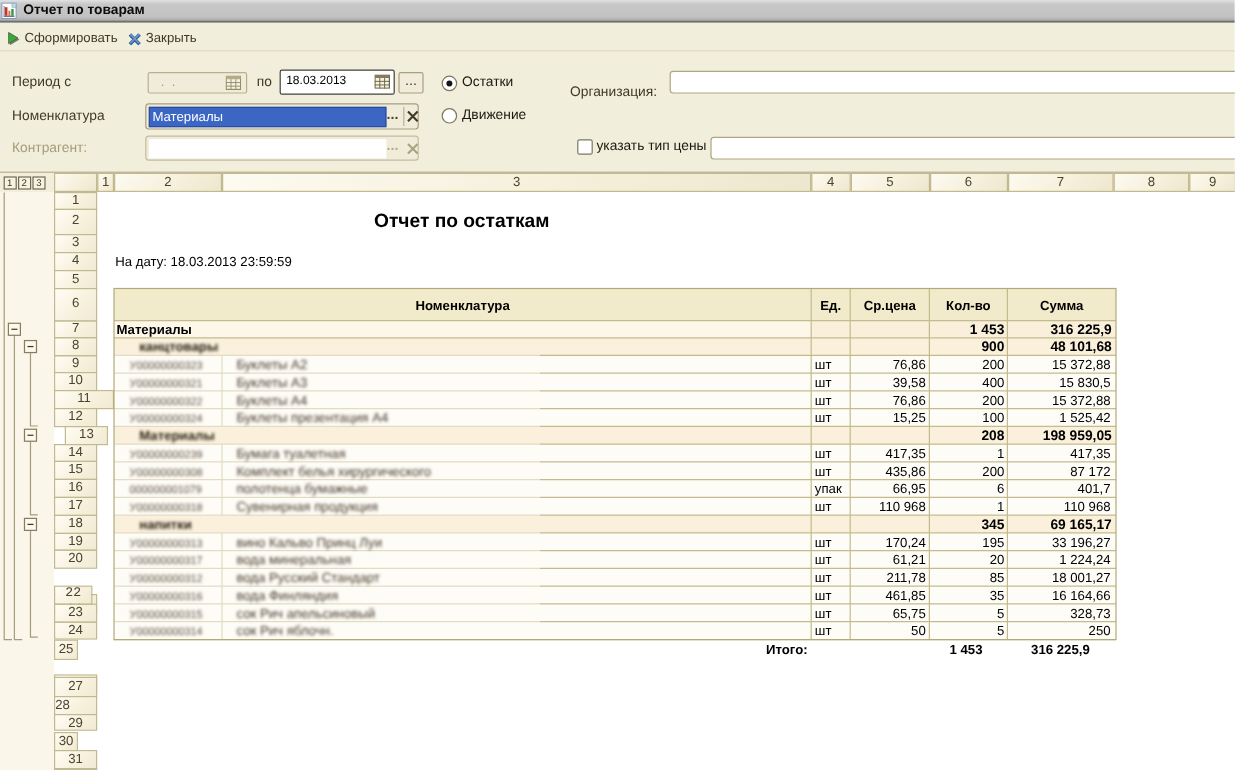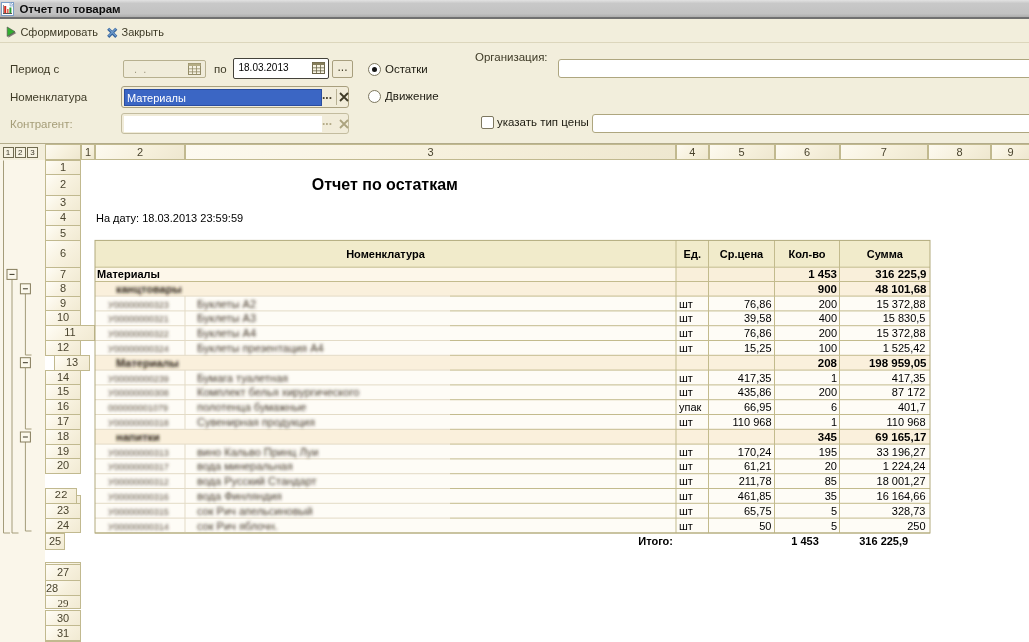--- a/index.html
+++ b/index.html
@@ -46,21 +46,21 @@
     <rect x="0.5" y="0.5" width="12" height="11" fill="#f7f3e2" stroke="#6b6448"></rect>
     <rect x="0.5" y="0.5" width="12" height="2.5" fill="#857d5a"></rect>
     <path d="M4.5 3 V12 M8.5 3 V12 M0 5.8 H13 M0 8.8 H13" stroke="#6b6448" stroke-width="0.8"></path>
   </svg>
 <div class="abs" style="left:332px;top:60px;width:21px;height:18px;background:#f1ecd9;border:1px solid #a89f7e;border-radius:2px;font-size:12px;color:#3e3a26;text-align:center;line-height:13px;">...</div>
 <div class="abs" style="left:368px;top:63px;width:13px;height:13px;border:1px solid #7d775f;border-radius:50%;background:#fff;"></div>
 <div class="abs" style="left:372px;top:67px;width:5px;height:5px;border-radius:50%;background:#161616;"></div>
 <div class="lbl" style="left:385px;top:63px;color:#1c1a10;">Остатки</div>
 <div class="abs" style="left:368px;top:90px;width:13px;height:13px;border:1px solid #7d775f;border-radius:50%;background:#fff;"></div>
 <div class="lbl" style="left:385px;top:90px;color:#1c1a10;">Движение</div>
-<div class="lbl" style="left:475px;top:51px;">Организация:</div>
+<div class="lbl" style="left:475px;top:71px;">Организация:</div>
 <div class="abs" style="left:558px;top:59px;width:475px;height:19px;background:#fff;border:1px solid #aea67f;border-radius:3px;"></div>
 <div class="lbl" style="left:10px;top:91px;">Номенклатура</div>
 <div class="abs" style="left:121px;top:86px;width:228px;height:22px;background:#f1ecd9;border:1px solid #a89f7e;border-radius:3px;"></div>
 <div class="abs" style="left:123.5px;top:88.5px;width:198px;height:17px;background:#3b66c4;border:1px solid #2a4da0;"></div>
 <div class="abs" style="left:127px;top:91.5px;font-size:11px;color:#fff;">Материалы</div>
 <div class="abs" style="left:322px;top:88px;font-size:12px;color:#4a4430;font-weight:bold;">...</div>
 <div class="abs" style="left:336px;top:89px;width:1px;height:16px;background:#b8b194;"></div>
 <svg class="abs" style="left:339px;top:92px" width="10" height="10" viewBox="0 0 10 10">
     <path d="M1 1 L9 9 M9 1 L1 9" stroke="#3e3a26" stroke-width="1.8"></path>
   </svg>
@@ -109,22 +109,22 @@
 <div class="abs" style="left:45px;top:443.60000000000014px;width:36px;height:15.800000000000011px;background:linear-gradient(135deg,#fffdf6 0%,#f7f1de 55%,#f1ead3 100%);border:1px solid #c1b98f;font-size:11px;color:#4a442e;text-align:center;line-height:13.800000000000011px;">19</div>
 <div class="abs" style="left:45px;top:458.40000000000015px;width:36px;height:15.800000000000011px;background:linear-gradient(135deg,#fffdf6 0%,#f7f1de 55%,#f1ead3 100%);border:1px solid #c1b98f;font-size:11px;color:#4a442e;text-align:center;line-height:13.800000000000011px;">20</div>
 <div class="abs" style="left:45px;top:473.20000000000016px;width:36px;height:15.800000000000011px;background:linear-gradient(135deg,#fffdf6 0%,#f7f1de 55%,#f1ead3 100%);border:1px solid #c1b98f;font-size:11px;color:#4a442e;text-align:center;line-height:13.800000000000011px;margin-top:22px;">21</div>
 <div class="abs" style="left:45px;top:488.00000000000017px;width:32px;height:15.800000000000011px;background:linear-gradient(135deg,#fffdf6 0%,#f7f1de 55%,#f1ead3 100%);border:1px solid #c1b98f;font-size:11px;color:#4a442e;text-align:center;line-height:13.800000000000011px;font-family:Liberation Mono, monospace;">22</div>
 <div class="abs" style="left:45px;top:502.8000000000002px;width:36px;height:15.799999999999955px;background:linear-gradient(135deg,#fffdf6 0%,#f7f1de 55%,#f1ead3 100%);border:1px solid #c1b98f;font-size:11px;color:#4a442e;text-align:center;line-height:13.799999999999955px;">23</div>
 <div class="abs" style="left:45px;top:517.6000000000001px;width:36px;height:15.799999999999955px;background:linear-gradient(135deg,#fffdf6 0%,#f7f1de 55%,#f1ead3 100%);border:1px solid #c1b98f;font-size:11px;color:#4a442e;text-align:center;line-height:13.799999999999955px;">24</div>
 <div class="abs" style="left:45px;top:532.5px;width:20px;height:17.700000000000045px;background:linear-gradient(135deg,#fffdf6 0%,#f7f1de 55%,#f1ead3 100%);border:1px solid #c1b98f;font-size:11px;color:#4a442e;text-align:center;line-height:15.700000000000045px;">25</div>
 <div class="abs" style="left:45px;top:562px;width:36px;height:16.200000000000045px;background:linear-gradient(135deg,#fffdf6 0%,#f7f1de 55%,#f1ead3 100%);border:1px solid #c1b98f;font-size:11px;color:#4a442e;text-align:center;line-height:14.200000000000045px;">26</div>
 <div class="abs" style="left:45px;top:564.4000000000001px;width:36px;height:16.200000000000045px;background:linear-gradient(135deg,#fffdf6 0%,#f7f1de 55%,#f1ead3 100%);border:1px solid #c1b98f;font-size:11px;color:#4a442e;text-align:center;line-height:14.200000000000045px;">27</div>
 <div class="abs" style="left:45px;top:579.6000000000001px;width:36px;height:16.200000000000045px;background:linear-gradient(135deg,#fffdf6 0%,#f7f1de 55%,#f1ead3 100%);border:1px solid #c1b98f;font-size:11px;color:#4a442e;line-height:14.200000000000045px;">28</div>
-<div class="abs" style="left:45px;top:594.8000000000002px;width:36px;height:14px;background:linear-gradient(135deg,#fffdf6 0%,#f7f1de 55%,#f1ead3 100%);border:1px solid #c1b98f;font-size:11px;color:#4a442e;text-align:center;line-height:14.200000000000045px;font-family:Liberation Serif, serif;">29</div>
-<div class="abs" style="left:45px;top:610.0000000000002px;width:36px;height:16.200000000000045px;background:linear-gradient(135deg,#fffdf6 0%,#f7f1de 55%,#f1ead3 100%);border:1px solid #c1b98f;font-size:11px;color:#4a442e;text-align:center;line-height:14.200000000000045px;">30</div>
+<div class="abs" style="left:45px;top:594.8000000000002px;width:36px;height:14px;background:linear-gradient(135deg,#fffdf6 0%,#f7f1de 55%,#f1ead3 100%);border:1px solid #c1b98f;font-size:11px;color:#4a442e;text-align:center;line-height:14.200000000000045px;">29</div>
+<div class="abs" style="left:45px;top:610.0000000000002px;width:20px;height:16.200000000000045px;background:linear-gradient(135deg,#fffdf6 0%,#f7f1de 55%,#f1ead3 100%);border:1px solid #c1b98f;font-size:11px;color:#4a442e;text-align:center;line-height:14.200000000000045px;">30</div>
 <div class="abs" style="left:45px;top:625.2000000000003px;width:36px;height:16.200000000000045px;background:linear-gradient(135deg,#fffdf6 0%,#f7f1de 55%,#f1ead3 100%);border:1px solid #c1b98f;font-size:11px;color:#4a442e;text-align:center;line-height:14.200000000000045px;">31</div>
 <div class="abs" style="left:45px;top:640.2px;width:36px;height:2px;background:#f6f0dc;border:1px solid #c1b98f;"></div>
 <div class="abs" style="left:0;top:160px;width:45px;height:482px;background:#faf6ea;"></div>
 <svg class="abs" style="left:0;top:143px" width="45" height="499" viewBox="0 0 45 499">
     <path d="M3.5 17.5 V390 H10" fill="none" stroke="#a49c7a" stroke-width="1"></path>
     <path d="M12 136.39999999999998 V390 H18.5" fill="none" stroke="#a49c7a" stroke-width="1"></path>
     <path d="M25.4 150.8 V212 H31.5" fill="none" stroke="#a49c7a" stroke-width="1"></path>
     <path d="M25.4 224.7 V286 H31.5" fill="none" stroke="#a49c7a" stroke-width="1"></path>
     <path d="M25.4 298.8 V388 H31.5" fill="none" stroke="#a49c7a" stroke-width="1"></path>
     <rect x="7" y="126.39999999999998" width="10" height="10" fill="#fbf8ec" stroke="#857d5c" stroke-width="1"></rect>

